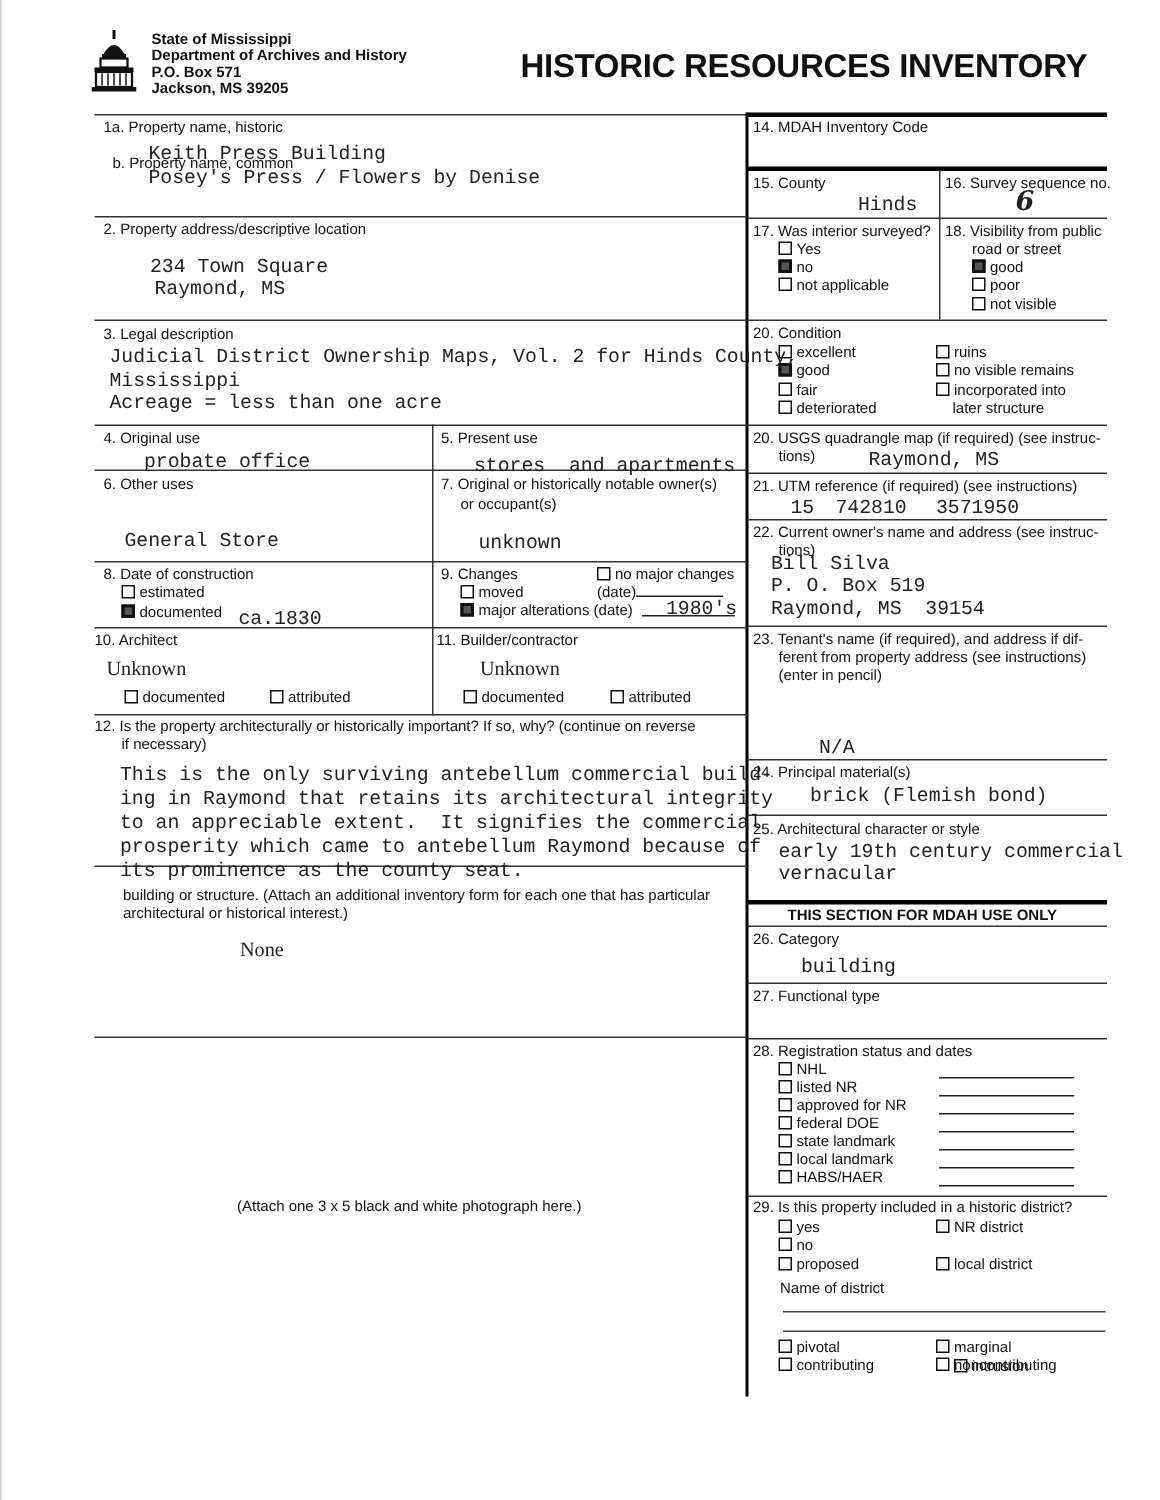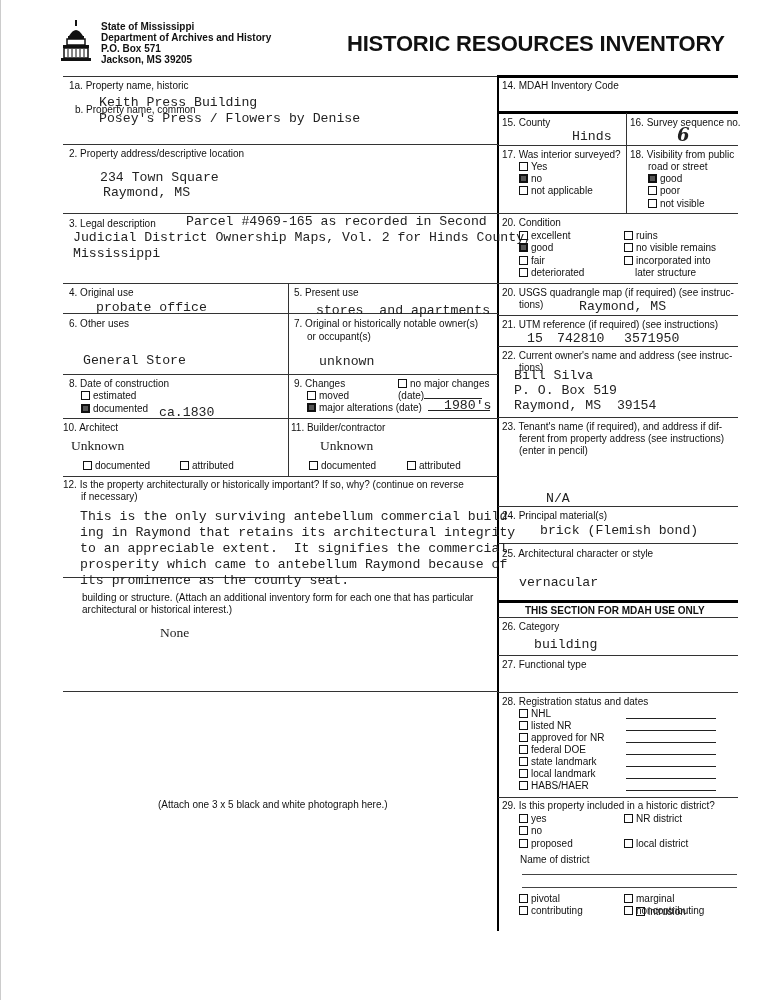--- a/index.html
+++ b/index.html
@@ -82,23 +82,23 @@
   <div class="abs lbl" style="left:68px;top:80px;">1a. Property name, historic</div>
   <div class="abs tw" style="left:98px;top:95px;">Keith Press Building</div>
   <div class="abs lbl" style="left:74px;top:104px;">b. Property name, common</div>
   <div class="abs tw" style="left:98px;top:111px;">Posey's Press / Flowers by Denise</div>
 
   <div class="abs lbl" style="left:68px;top:148px;">2. Property address/descriptive location</div>
   <div class="abs tw" style="left:99px;top:170px;">234 Town Square</div>
   <div class="abs tw" style="left:102px;top:185px;">Raymond, MS</div>
 
   <div class="abs lbl" style="left:68px;top:218px;">3. Legal description</div>
-  <div class="abs tw" style="left:185px;top:214px;">Parcel #4969-165 as recorded in Second</div>
   <div class="abs tw" style="left:72px;top:230px;">Judicial District Ownership Maps, Vol. 2 for Hinds County,</div>
   <div class="abs tw" style="left:72px;top:246px;">Mississippi</div>
+  <div class="abs tw" style="left:72px;top:261px;">Acreage = less than one acre</div>
 
   <div class="abs lbl" style="left:68px;top:287px;">4. Original use</div>
   <div class="abs tw" style="left:95px;top:300px;">probate office</div>
   <div class="abs lbl" style="left:293px;top:287px;">5. Present use</div>
   <div class="abs tw" style="left:315px;top:303px;">stores  and apartments</div>
 
   <div class="abs lbl" style="left:68px;top:318px;">6. Other uses</div>
   <div class="abs tw" style="left:82px;top:353px;">General Store</div>
   <div class="abs lbl" style="left:293px;top:318px;">7. Original or historically notable owner(s)</div>
   <div class="abs lbl" style="left:306px;top:331px;">or occupant(s)</div>
@@ -187,20 +187,21 @@
 
   <div class="abs lbl" style="left:501px;top:421px;">23. Tenant's name (if required), and address if dif-</div>
   <div class="abs lbl" style="left:518px;top:433px;">ferent from property address (see instructions)</div>
   <div class="abs lbl" style="left:518px;top:445px;">(enter in pencil)</div>
   <div class="abs tw" style="left:545px;top:491px;">N/A</div>
 
   <div class="abs lbl" style="left:501px;top:510px;">24. Principal material(s)</div>
   <div class="abs tw" style="left:539px;top:523px;">brick (Flemish bond)</div>
 
   <div class="abs lbl" style="left:501px;top:548px;">25. Architectural character or style</div>
+  <div class="abs tw" style="left:518px;top:560px;">early 19th century commercial</div>
   <div class="abs tw" style="left:518px;top:575px;">vernacular</div>
 
   <div class="abs mdah" style="left:524px;top:605px;">THIS SECTION FOR MDAH USE ONLY</div>
 
   <div class="abs lbl" style="left:501px;top:621px;">26. Category</div>
   <div class="abs tw" style="left:533px;top:637px;">building</div>
 
   <div class="abs lbl" style="left:501px;top:659px;">27. Functional type</div>
   <div class="abs" style="left:500px;top:672px;width:234px;height:18px;"></div>
 

